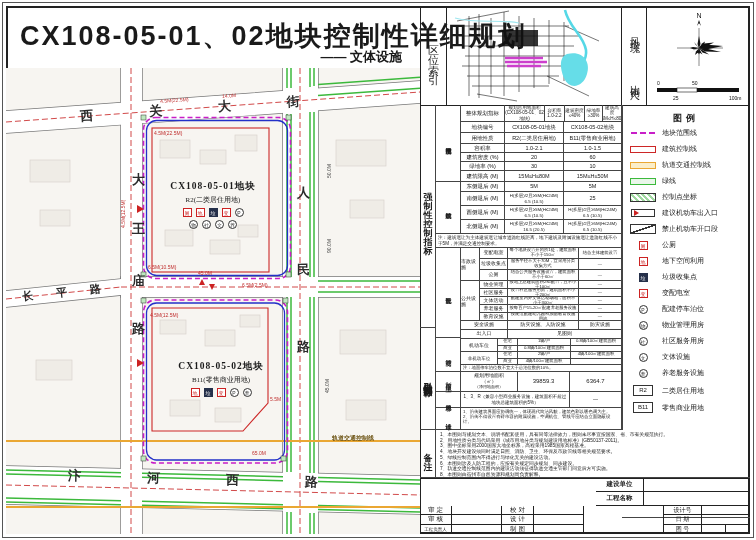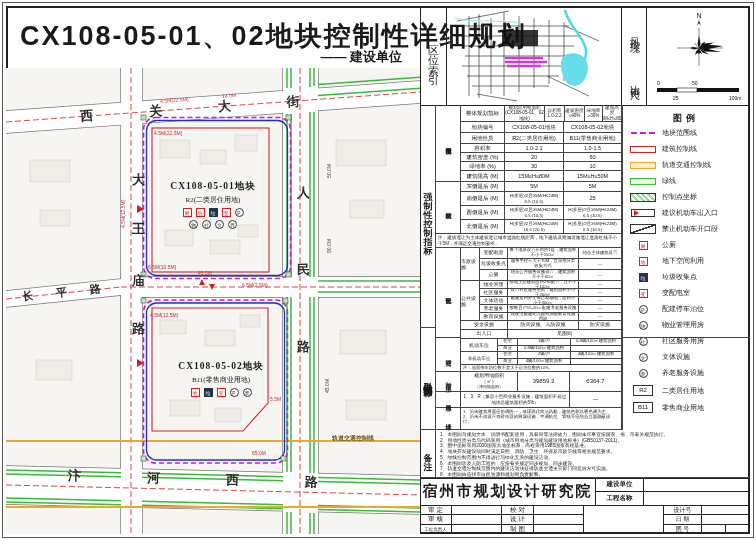--- a/index.html
+++ b/index.html
@@ -45,21 +45,21 @@
 </style>
 </head>
 <body>
 
 <div class="sheet">
   <div class="abs frame-outer"></div>
   <div class="abs frame-main"></div>
 
   <div class="abs" style="left:6px;top:6px;width:414px;height:62px;">
     <div class="abs title-main" style="left:14px;top:12px;">CX108-05-01、02地块控制性详细规划</div>
-    <div class="abs title-sub" style="right:18px;top:42px;">—— 建设单位</div>
+    <div class="abs title-sub" style="right:18px;top:42px;">—— 文体设施</div>
   </div>
   <div class="abs hline" style="left:6px;top:68px;width:414px;"></div>
 
   <div class="abs" style="left:6px;top:68px;width:414px;height:466px;background:#f7f5f1;overflow:hidden;">
     <svg width="414" height="466" viewBox="6 68 414 466">
 
       <g stroke="#d9d4cd" fill="#efece6" stroke-width="0.7">
         <rect x="30" y="160" width="40" height="22"></rect>
           <rect x="36" y="360" width="36" height="20"></rect>
         <rect x="336" y="140" width="50" height="26"></rect>
@@ -434,21 +434,21 @@
     <div class="cell" style="width:109px;font-size:4.5px;padding:0 2px;">1、3、R（兼容小型商业服务设施，建筑面积不超过地块总建筑面积的5%）</div>
     <div class="cell fs5" style="width:52px;">—</div>
   </div>
 
   <div class="trow" style="left:461px;top:408px;height:22px;">
     <div class="cell" style="width:161px;font-size:4.4px;flex-direction:column;align-items:flex-start;padding:1px 2px;text-align:left;justify-content:flex-start;">
       <span>1、沿街建筑界面应协调统一，体现现代简洁风貌，建筑色彩以暖色调为主。</span><span>2、沿街不得设置有碍市容的附属设施，空调机位、管线等应结合立面隐蔽设计。</span>
     </div>
   </div>
 
-  <div class="abs" style="left:622px;top:105px;width:128px;height:233px;border-bottom:1px solid #444;">
+  <div class="abs" style="left:622px;top:105px;width:128px;height:413px;border-bottom:1px solid #444;">
     <div class="abs" style="left:0;top:7px;width:128px;text-align:center;font-size:9px;font-weight:bold;letter-spacing:4px;">图例</div>
     <div class="leg-item" style="left:8px;top:23px;">
         <span class="leg-sym">
           <span class="l-mag"></span>
         </span>
         <span class="leg-label">地块范围线</span>
       </div>
     <div class="leg-item" style="left:8px;top:39px;">
         <span class="leg-sym">
           <span class="l-red"></span>
@@ -561,21 +561,20 @@
     <div style="font-size:4.8px;line-height:5.7px;">2、用地性质分类与代码采用《城市用地分类与规划建设用地标准》(GB50137-2011)。</div>
     <div style="font-size:4.8px;line-height:5.7px;">3、图中坐标采用2000国家大地坐标系，高程采用1985国家高程基准。</div>
     <div style="font-size:4.8px;line-height:5.7px;">4、地块开发建设须同时满足日照、消防、卫生、环保及市政管线等相关规范要求。</div>
     <div style="font-size:4.8px;line-height:5.7px;">5、绿线控制范围内不得进行与绿化无关的建设活动。</div>
     <div style="font-size:4.8px;line-height:5.7px;">6、本图则涉及人防工程的，应按有关规定同步规划、同步建设。</div>
     <div style="font-size:4.8px;line-height:5.7px;">7、轨道交通控制线范围内的建设活动须征得轨道交通主管部门同意后方可实施。</div>
     <div style="font-size:4.8px;line-height:5.7px;">8、本图则由宿州市自然资源和规划局负责解释。</div>
   </div>
 
   <div class="abs" style="left:420px;top:478px;width:330px;height:56px;">
-    <div class="abs" style="left:0;top:0;width:176px;height:28px;border-right:1px solid #222;border-bottom:1px solid #222;display:flex;align-items:center;justify-content:center;font-family:'Liberation Serif',serif;font-weight:bold;font-size:15px;letter-spacing:2px;">宿州市规划设计研究院</div>
     <div class="abs fs65" style="left:176px;top:0;width:48px;height:14px;border-right:1px solid #222;border-bottom:1px solid #222;display:flex;align-items:center;justify-content:center;font-weight:bold;">建设单位</div>
     <div class="abs" style="left:224px;top:0;width:106px;height:14px;border-bottom:1px solid #222;"></div>
     <div class="abs fs65" style="left:176px;top:14px;width:48px;height:14px;border-right:1px solid #222;border-bottom:1px solid #222;display:flex;align-items:center;justify-content:center;font-weight:bold;">工程名称</div>
     <div class="abs" style="left:224px;top:14px;width:106px;height:14px;border-bottom:1px solid #222;"></div>
 
     <div class="abs fs65" style="left:0;top:28px;width:32px;height:9.3px;border-right:1px solid #222;border-bottom:1px solid #222;display:flex;align-items:center;justify-content:center;">审 定</div>
     <div class="abs" style="left:32px;top:28px;width:50px;height:9.3px;border-right:1px solid #222;border-bottom:1px solid #222;"></div>
     <div class="abs fs65" style="left:82px;top:28px;width:32px;height:9.3px;border-right:1px solid #222;border-bottom:1px solid #222;display:flex;align-items:center;justify-content:center;">校 对</div>
     <div class="abs" style="left:114px;top:28px;width:50px;height:9.3px;border-right:1px solid #222;border-bottom:1px solid #222;"></div>
     <div class="abs fs65" style="left:0;top:37.3px;width:32px;height:9.3px;border-right:1px solid #222;border-bottom:1px solid #222;display:flex;align-items:center;justify-content:center;">审 核</div>

